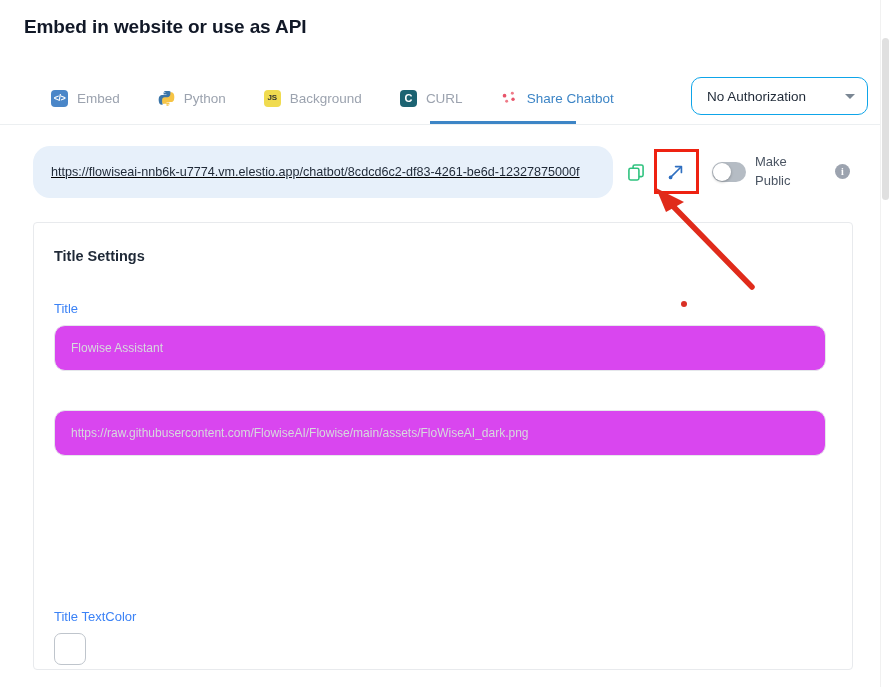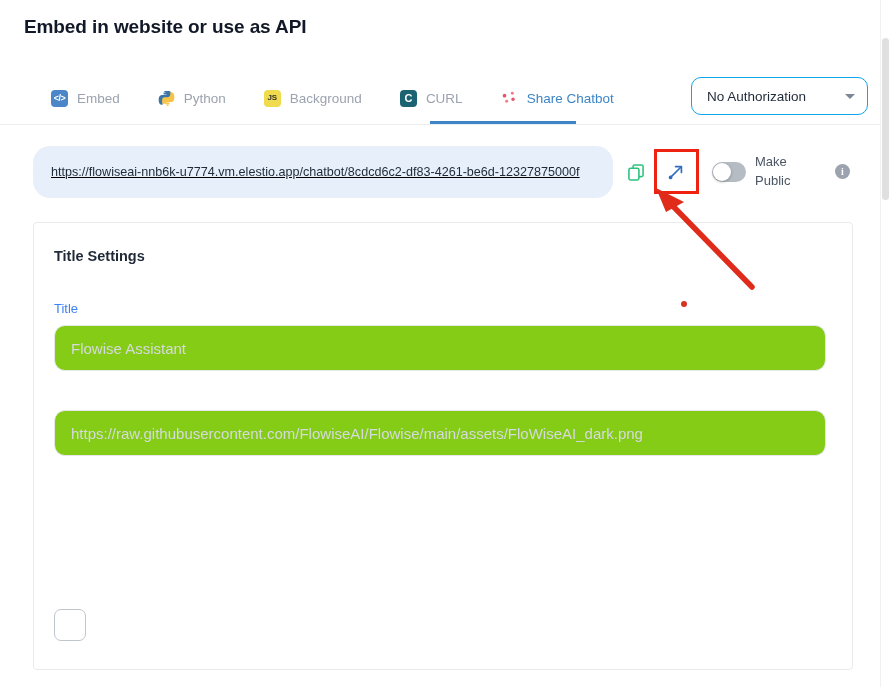--- a/index.html
+++ b/index.html
@@ -221,23 +221,23 @@
     font-size: 13px;
     color: #3b82f6;
     margin-bottom: 9px;
     display: block;
   }
   .text-input {
     width: 772px;
     height: 46px;
     border: 1px solid #e5e7eb;
     border-radius: 11px;
-    background: #84cc16;
+    background: #d946ef;
     padding: 0 16px;
-    font-size: 15px;
+    font-size: 12px;
     font-family: "Liberation Sans", sans-serif;
     color: #1f2937;
     outline: none;
   }
   .text-input::placeholder { color: #d6d9dd; }
 
   .swatch {
     width: 32px; height: 32px;
     border-radius: 7px;
     cursor: pointer;
@@ -367,20 +367,21 @@
       <label class="field-label">Title</label>
       <input class="text-input" type="text" placeholder="Flowise Assistant" style="">
     </div>
 
     <div class="field" style="top:187px;">
       <input class="text-input" type="text" placeholder="https://raw.githubusercontent.com/FlowiseAI/Flowise/main/assets/FloWiseAI_dark.png" style="">
     </div>
 
 
     <div class="field" style="top:386px;">
+      <label class="field-label">Title TextColor</label>
       <div class="swatch bordered" style="background:#ffffff;"></div>
     </div>
   </div>
 
   <svg class="annot-arrow" viewBox="0 0 140 120">
     <line x1="112" y1="107" x2="26" y2="19" stroke="#e02b1b" stroke-width="5.5" stroke-linecap="round"></line>
     <polygon points="16,8 44,22 26,32" fill="#e02b1b"></polygon>
   </svg>
 
   <div class="cursor-dot"></div>

